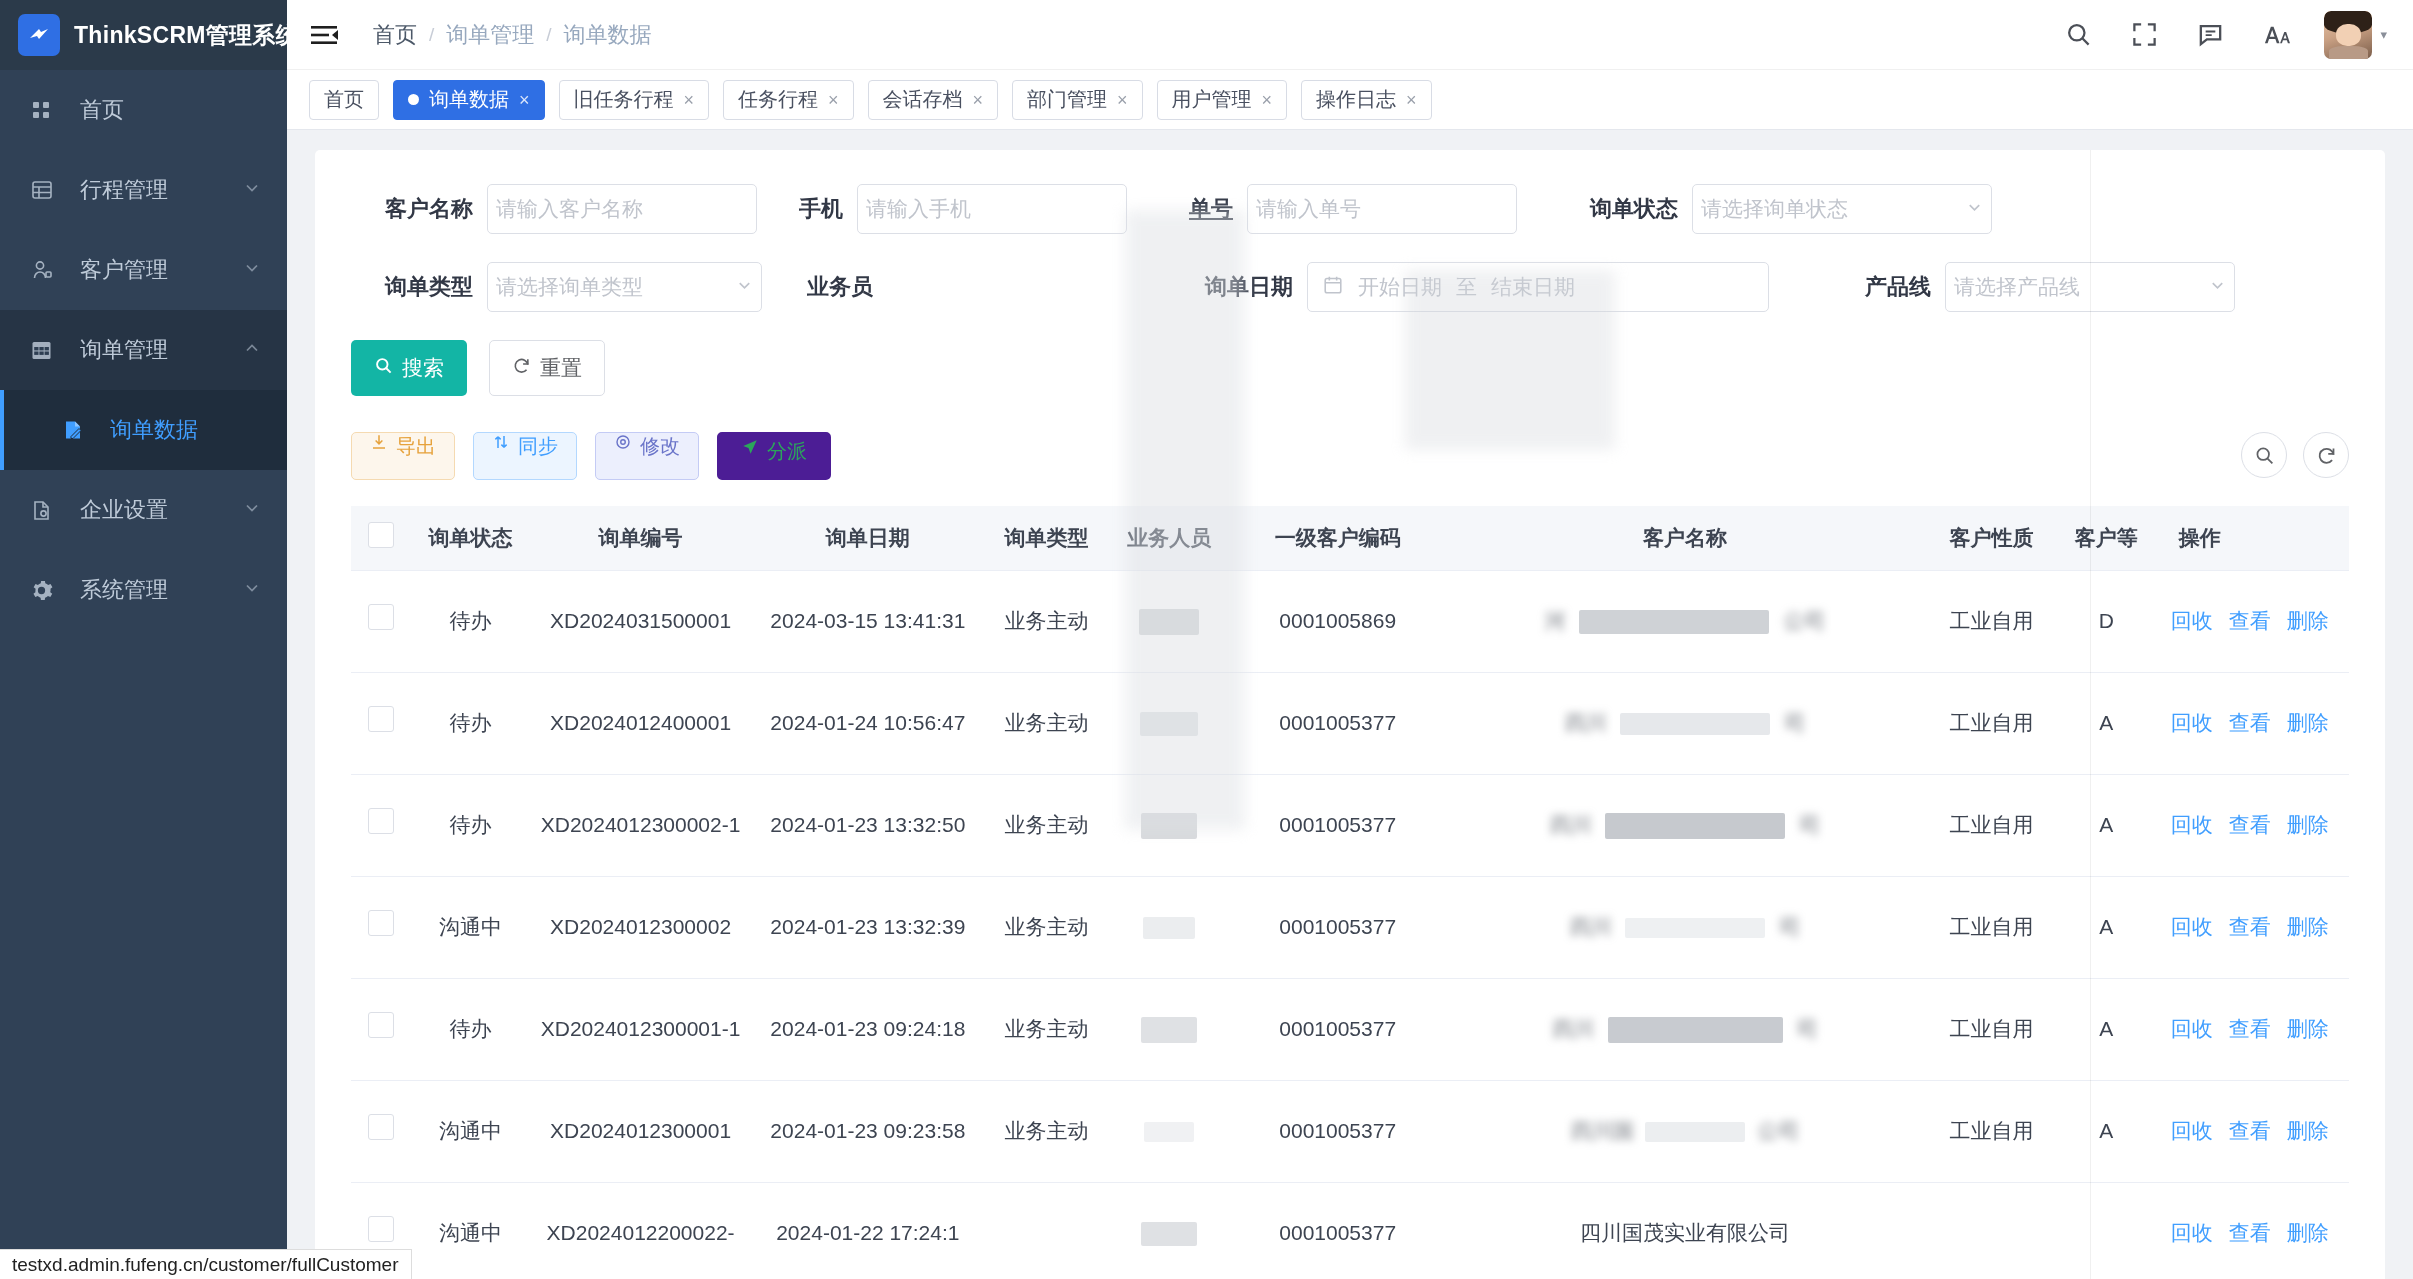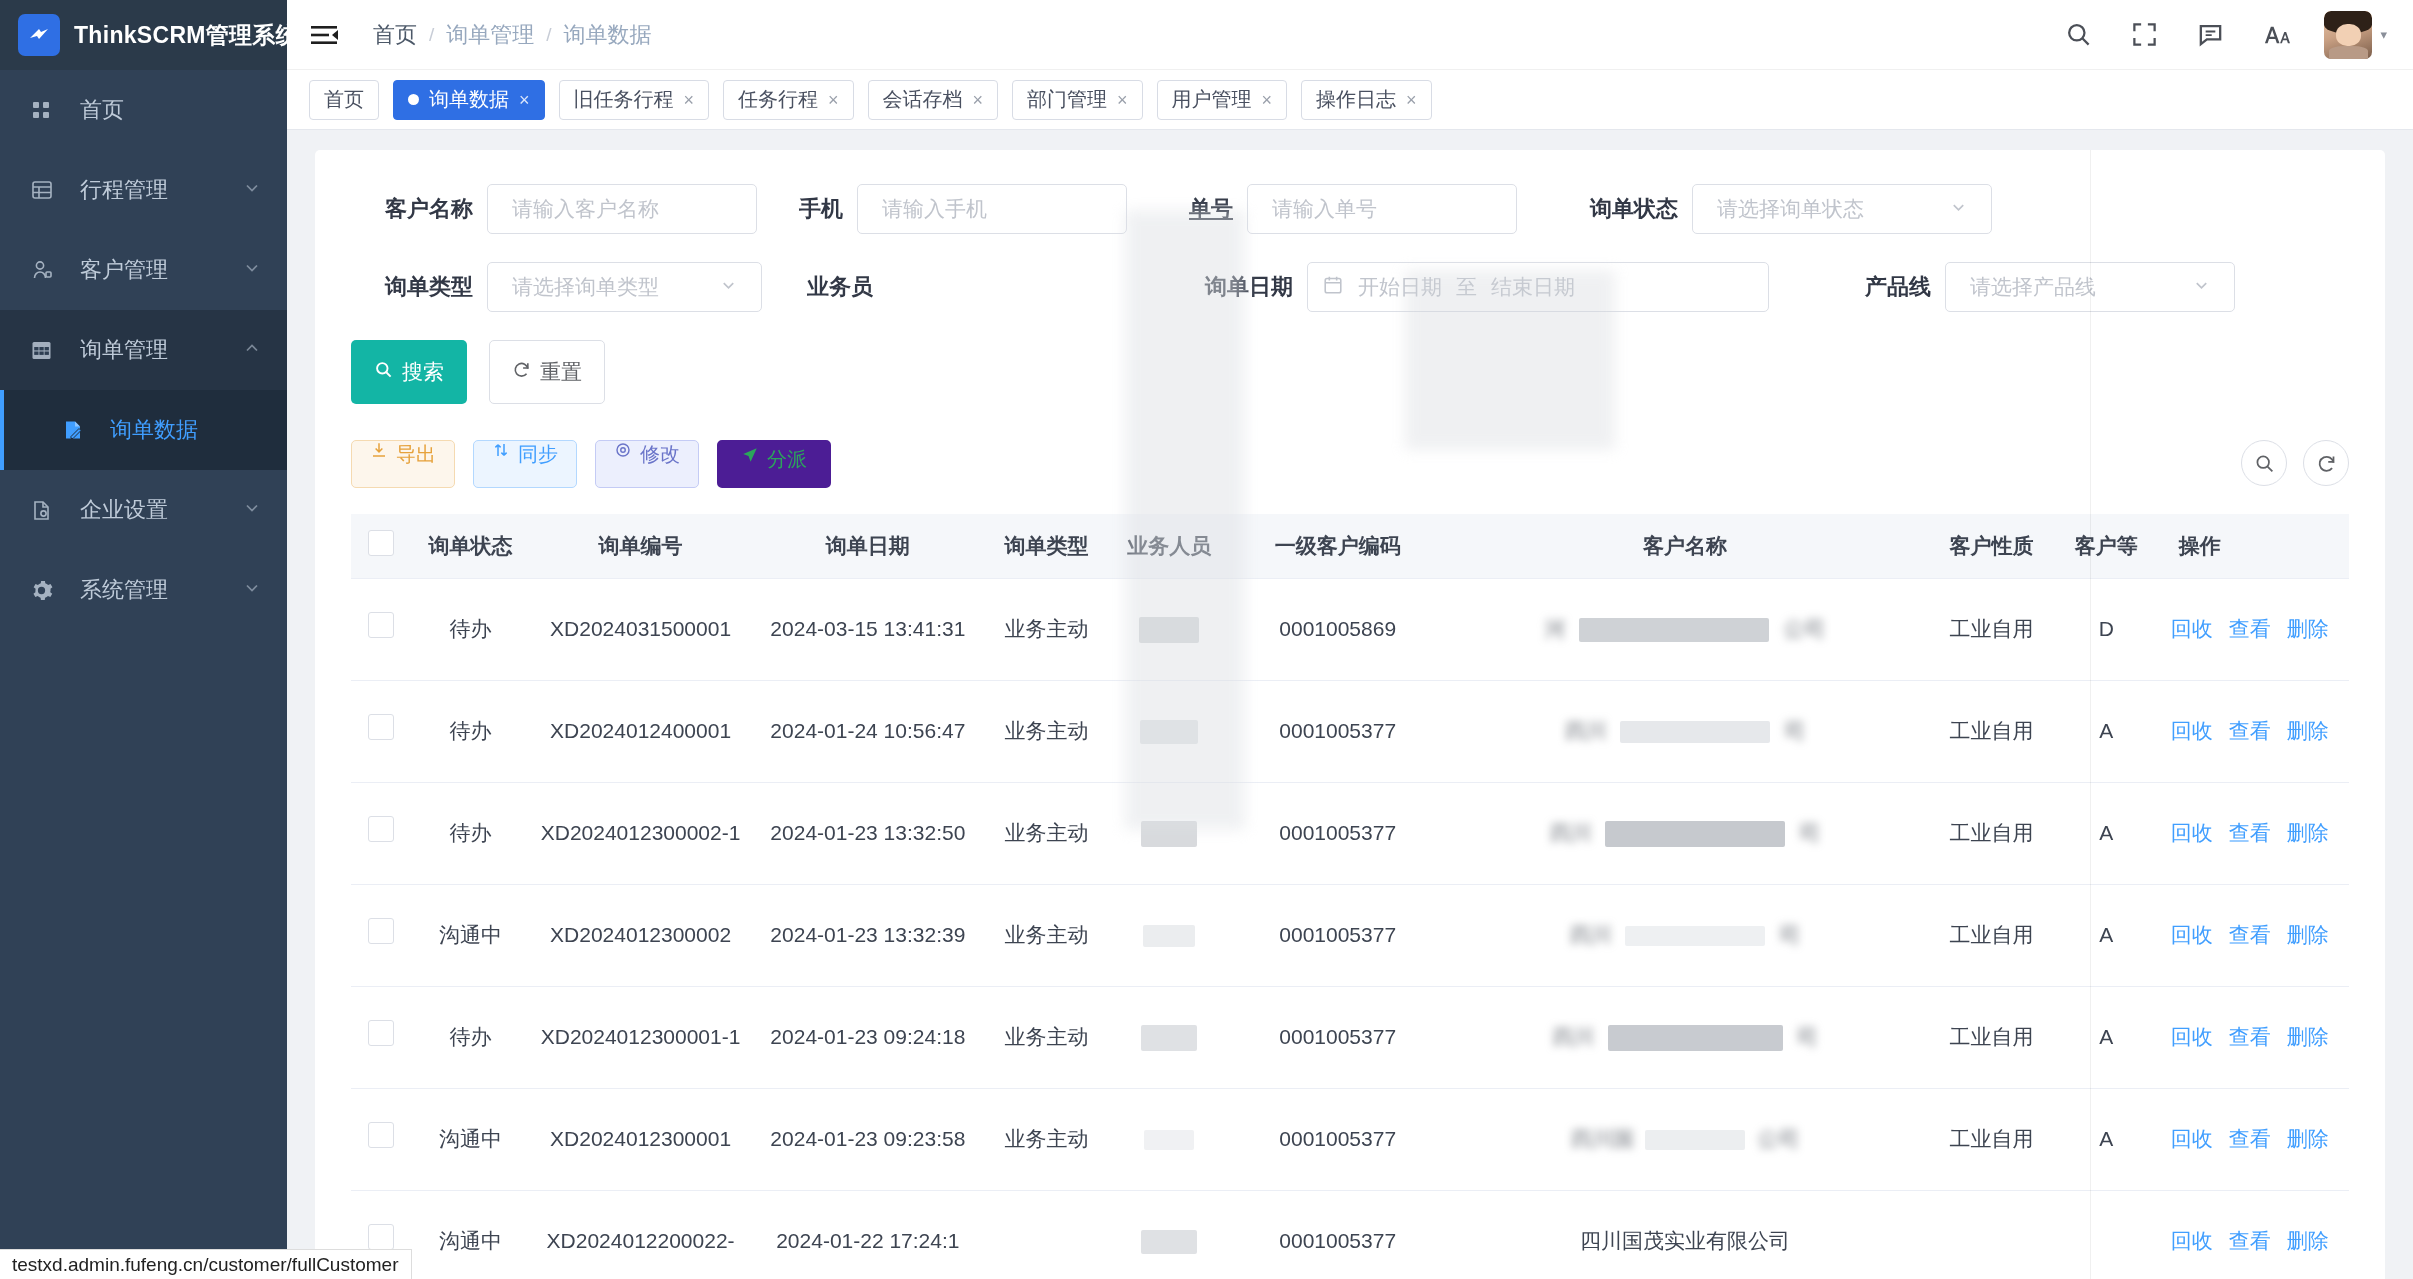--- a/index.html
+++ b/index.html
@@ -95,35 +95,35 @@
 
   
   .form-row { display:flex; align-items:center; margin-bottom:28px; }
   .fld { display:flex; align-items:center; }
   .fld-label {
     font-size:22px; font-weight:bold; color:#323846; white-space:nowrap;
     text-align:right; margin-right:14px;
   }
   .inp {
     height:50px; border:1px solid #dcdfe6; border-radius:5px; background:#fff;
-    display:flex; align-items:center; padding:0 24px; color:#c0c4cc; font-size:21px;
+    display:flex; align-items:center; padding:0 8px; color:#c0c4cc; font-size:21px;
     cursor:text; position:relative;
   }
   .inp.sel { cursor:pointer; }
   .inp .ph { flex:1 1 auto; white-space:nowrap; overflow:hidden; }
   .inp .caret { color:#c0c4cc; font-size:16px; margin-left:8px; }
   .daterange {
     height:50px; border:1px solid #dcdfe6; border-radius:5px; background:#fff;
     display:flex; align-items:center; padding:0 14px; gap:14px; font-size:21px; color:#c0c4cc; cursor:pointer;
   }
   .daterange .sepr { color:#c0c4cc; }
 
   .btn-row { display:flex; align-items:center; gap:22px; margin-top:4px; margin-bottom:36px; }
   .btn {
-    height:64px; border-radius:5px; display:inline-flex; align-items:center; gap:9px;
+    height:56px; border-radius:5px; display:inline-flex; align-items:center; gap:9px;
     padding:0 22px; font-size:21px; cursor:pointer; white-space:nowrap; border:1px solid transparent;
   }
   .btn-primary { background:#13b5a5; color:#fff; }
   .btn-plain { background:#fff; color:#606266; border:1px solid #dcdfe6; }
 
   .action-row { display:flex; align-items:center; gap:18px; margin-bottom:26px; position:relative; }
   .abtn {
     height:48px; border-radius:5px; display:inline-flex; gap:8px;
     padding:0 18px; font-size:20px; cursor:pointer;
   }

